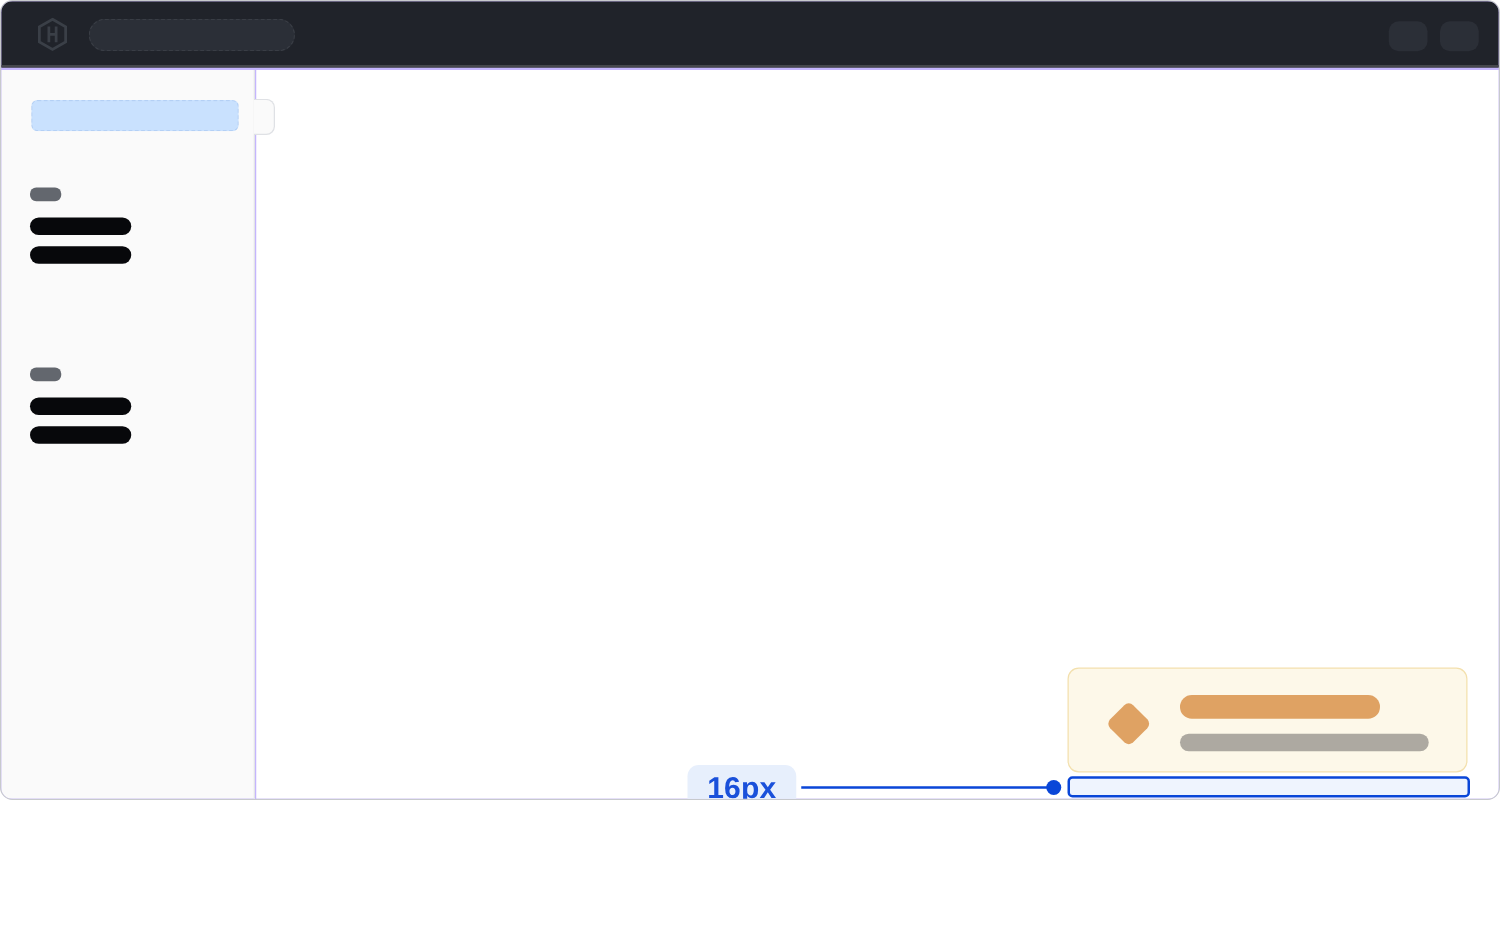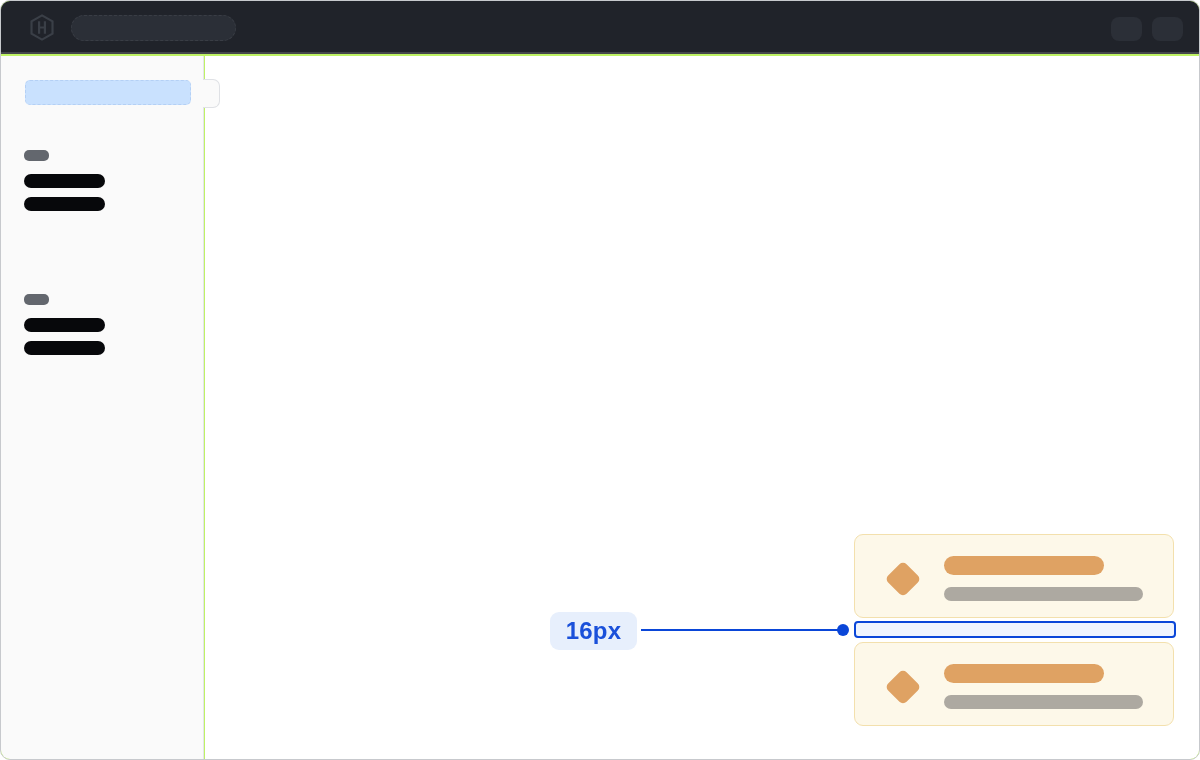--- a/index.html
+++ b/index.html
@@ -1,20 +1,20 @@
 <!DOCTYPE html>
 <html><head>
 <meta charset="utf-8">
 <style>
   * { margin: 0; padding: 0; box-sizing: border-box; }
   html, body { width: 1200px; height: 760px; background: #ffffff; font-family: "Liberation Sans", sans-serif; }
 
   .window {
-    position: absolute; left: 0; top: 0; width: 1200px; height: 760px;
-    border: 1.5px solid #c7c9cd; border-radius: 10px; overflow: hidden; background: #bef264; padding-left: 36px;
+    position: absolute; left: 0; top: 0; width: 1200px; height: 640px;
+    border: 1.5px solid #c7c9cd; border-radius: 10px; overflow: hidden; background: #c4b5fd; padding-left: 36px;
   }
 
   
   .topbar {
     position: absolute; left: 0; top: 0; width: 100%; height: 53px;
     background: #20232a; border-bottom: 2px solid #45474c;
   }
   .logo-wrap { position: absolute; left: 29px; top: 13px; width: 24px; height: 27px; }
   .search-skeleton {
     position: absolute; left: 70px; top: 14px; width: 165px; height: 26px;

